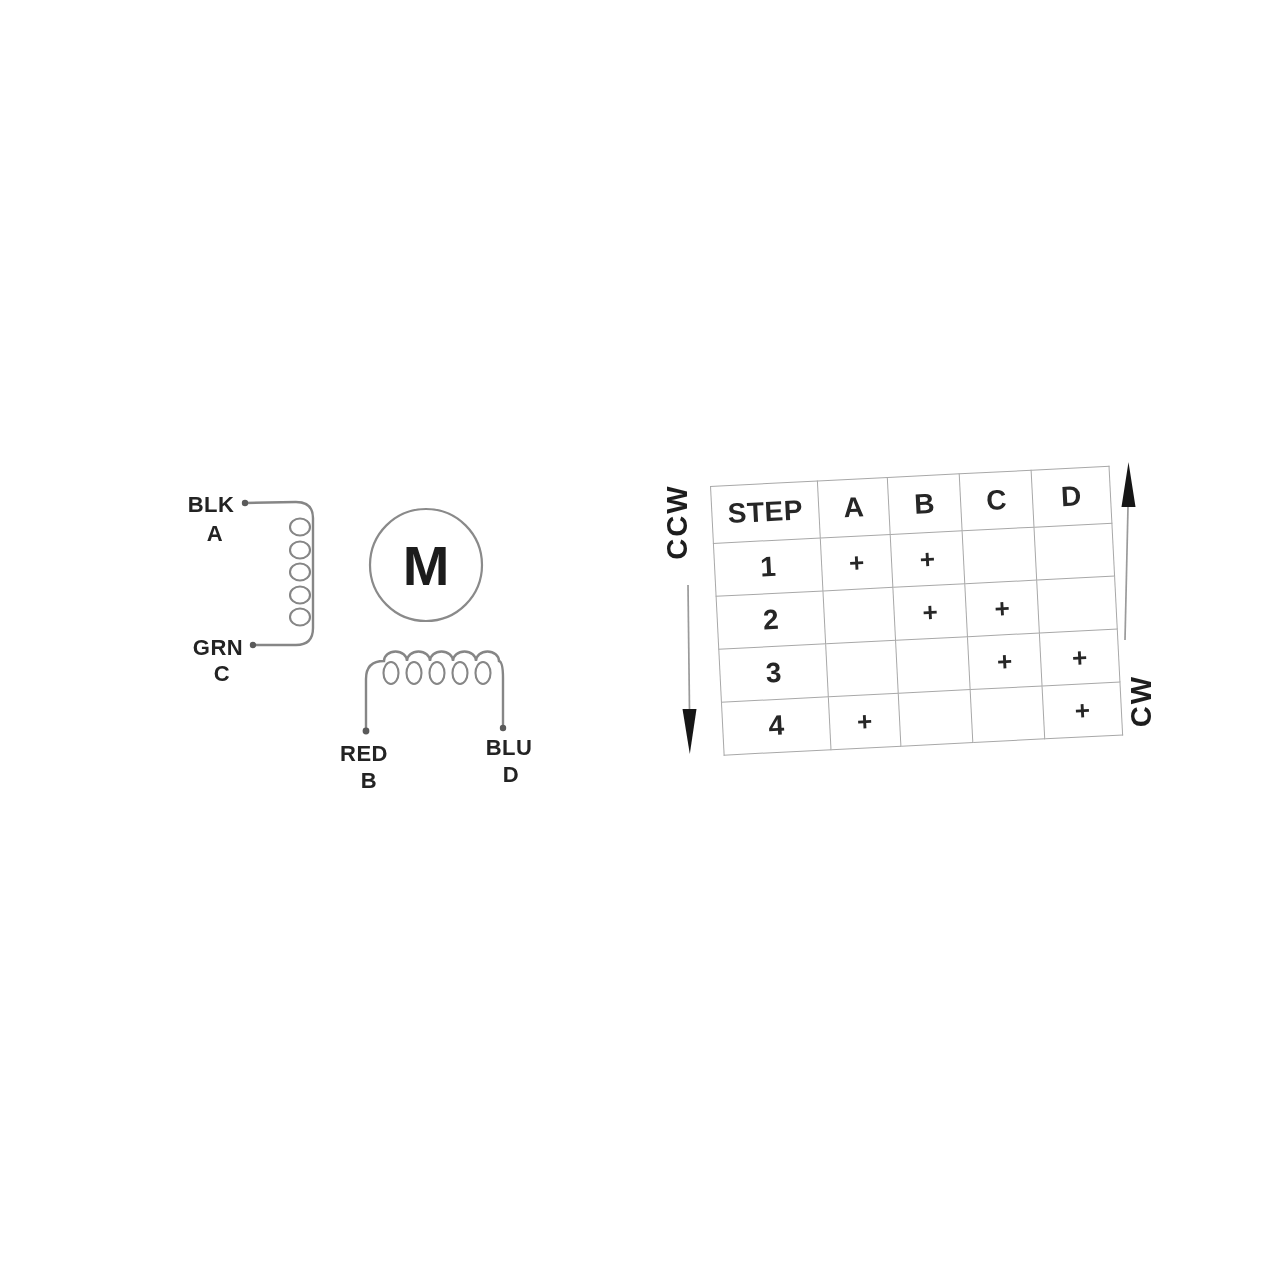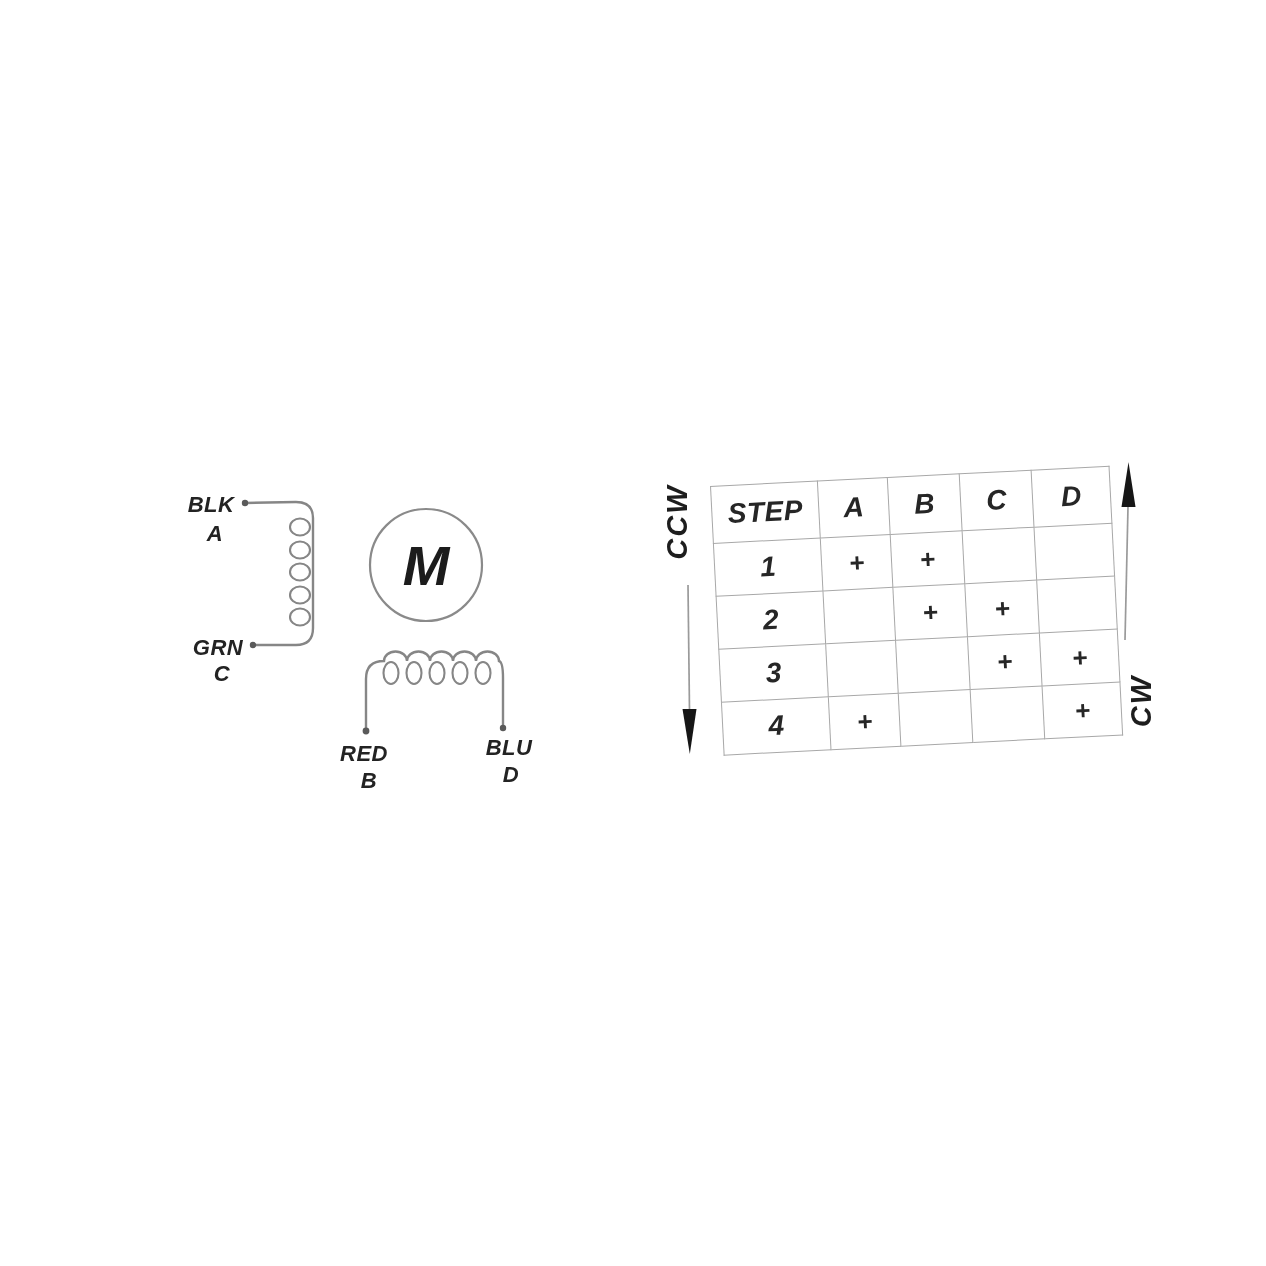--- a/index.html
+++ b/index.html
@@ -3,21 +3,20 @@
 <meta charset="utf-8">
 <style>
   html, body { margin: 0; padding: 0; background: #ffffff; }
   .canvas {
     position: relative;
     width: 1266px;
     height: 1266px;
     background: #ffffff;
     overflow: hidden;
     font-family: "Liberation Sans", sans-serif;
-    font-style: italic;
   }
   .diagram-svg { position: absolute; left: 160px; top: 440px; }
   .wire { stroke: #868686; stroke-width: 2.4; fill: none; stroke-linecap: round; }
   .loop { stroke: #868686; stroke-width: 2.1; fill: none; }
   .terminal { fill: #5a5a5a; stroke: none; }
   .wire-label {
     font-family: "Liberation Sans", sans-serif;
     font-weight: bold;
     font-size: 22px;
     fill: #232323;

